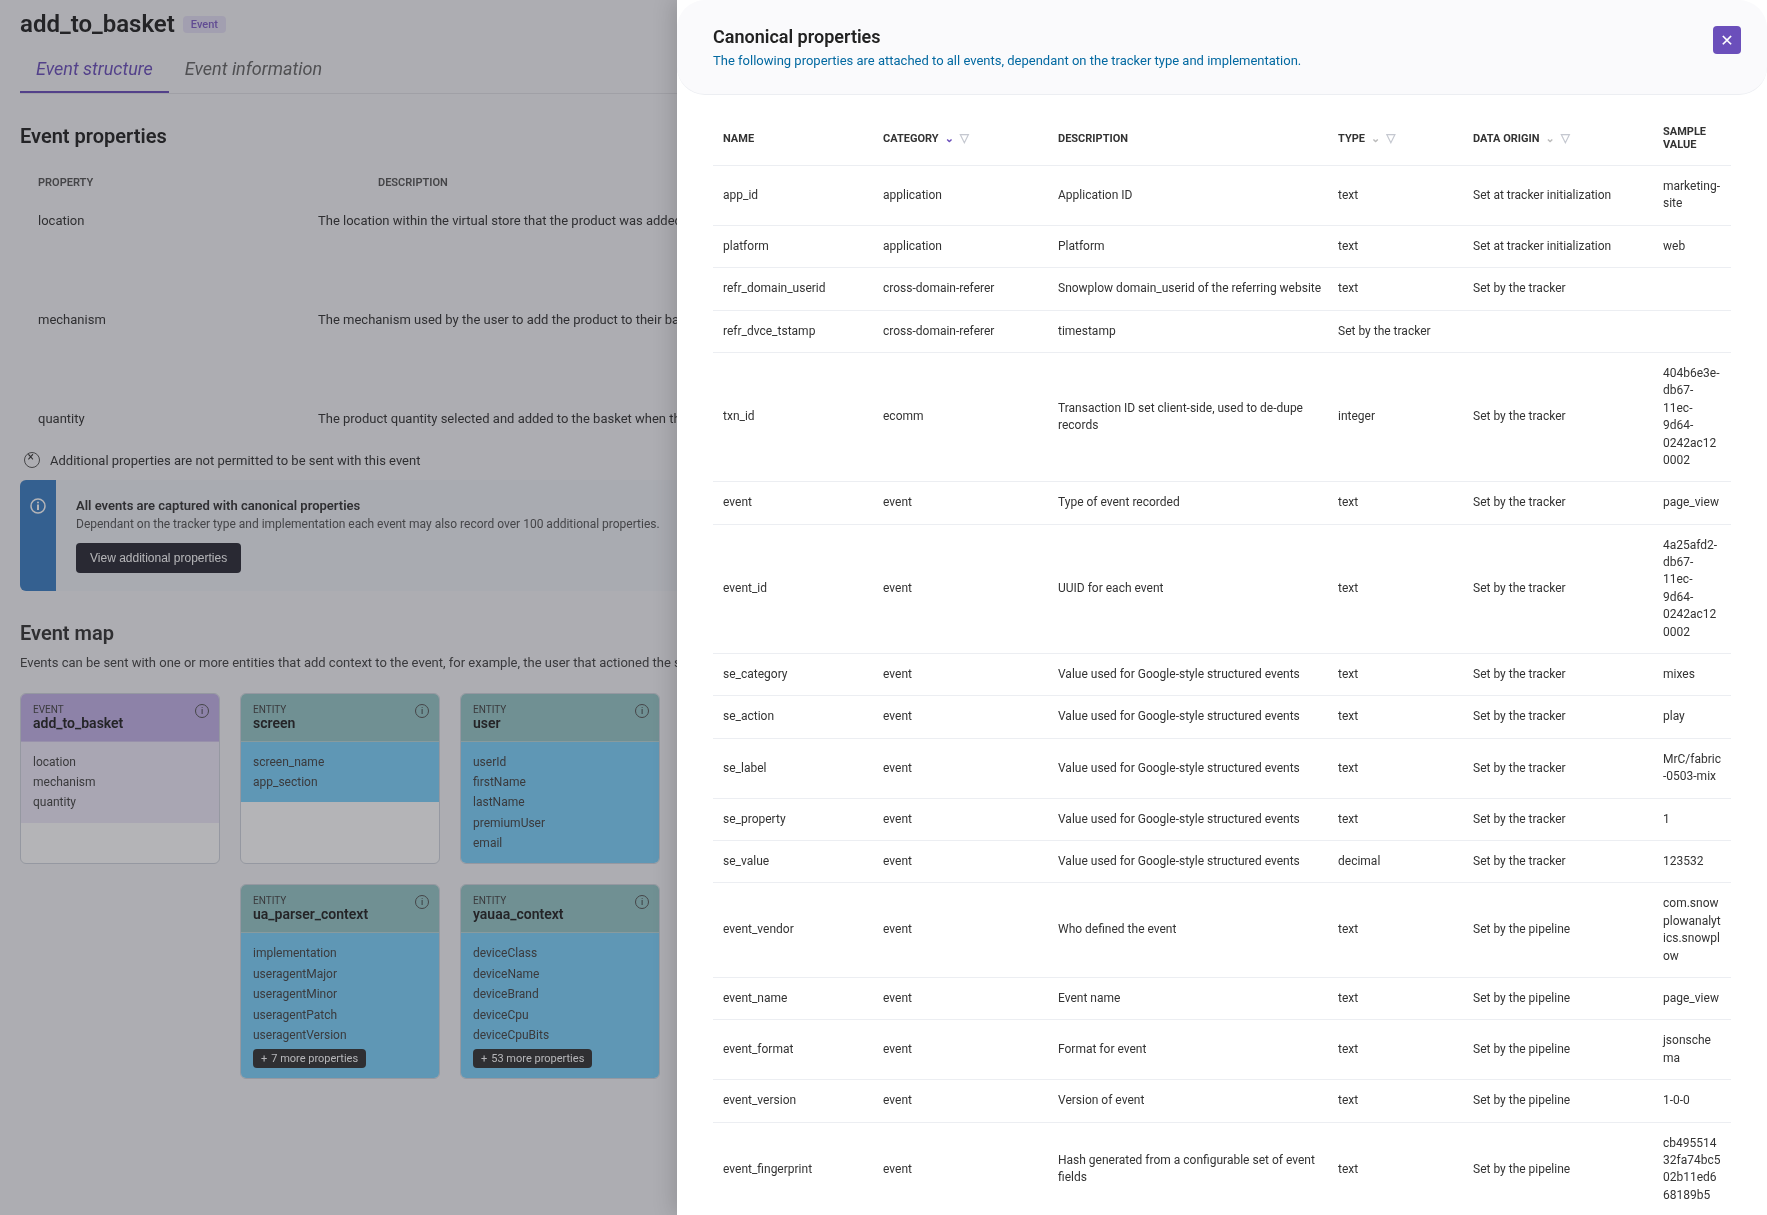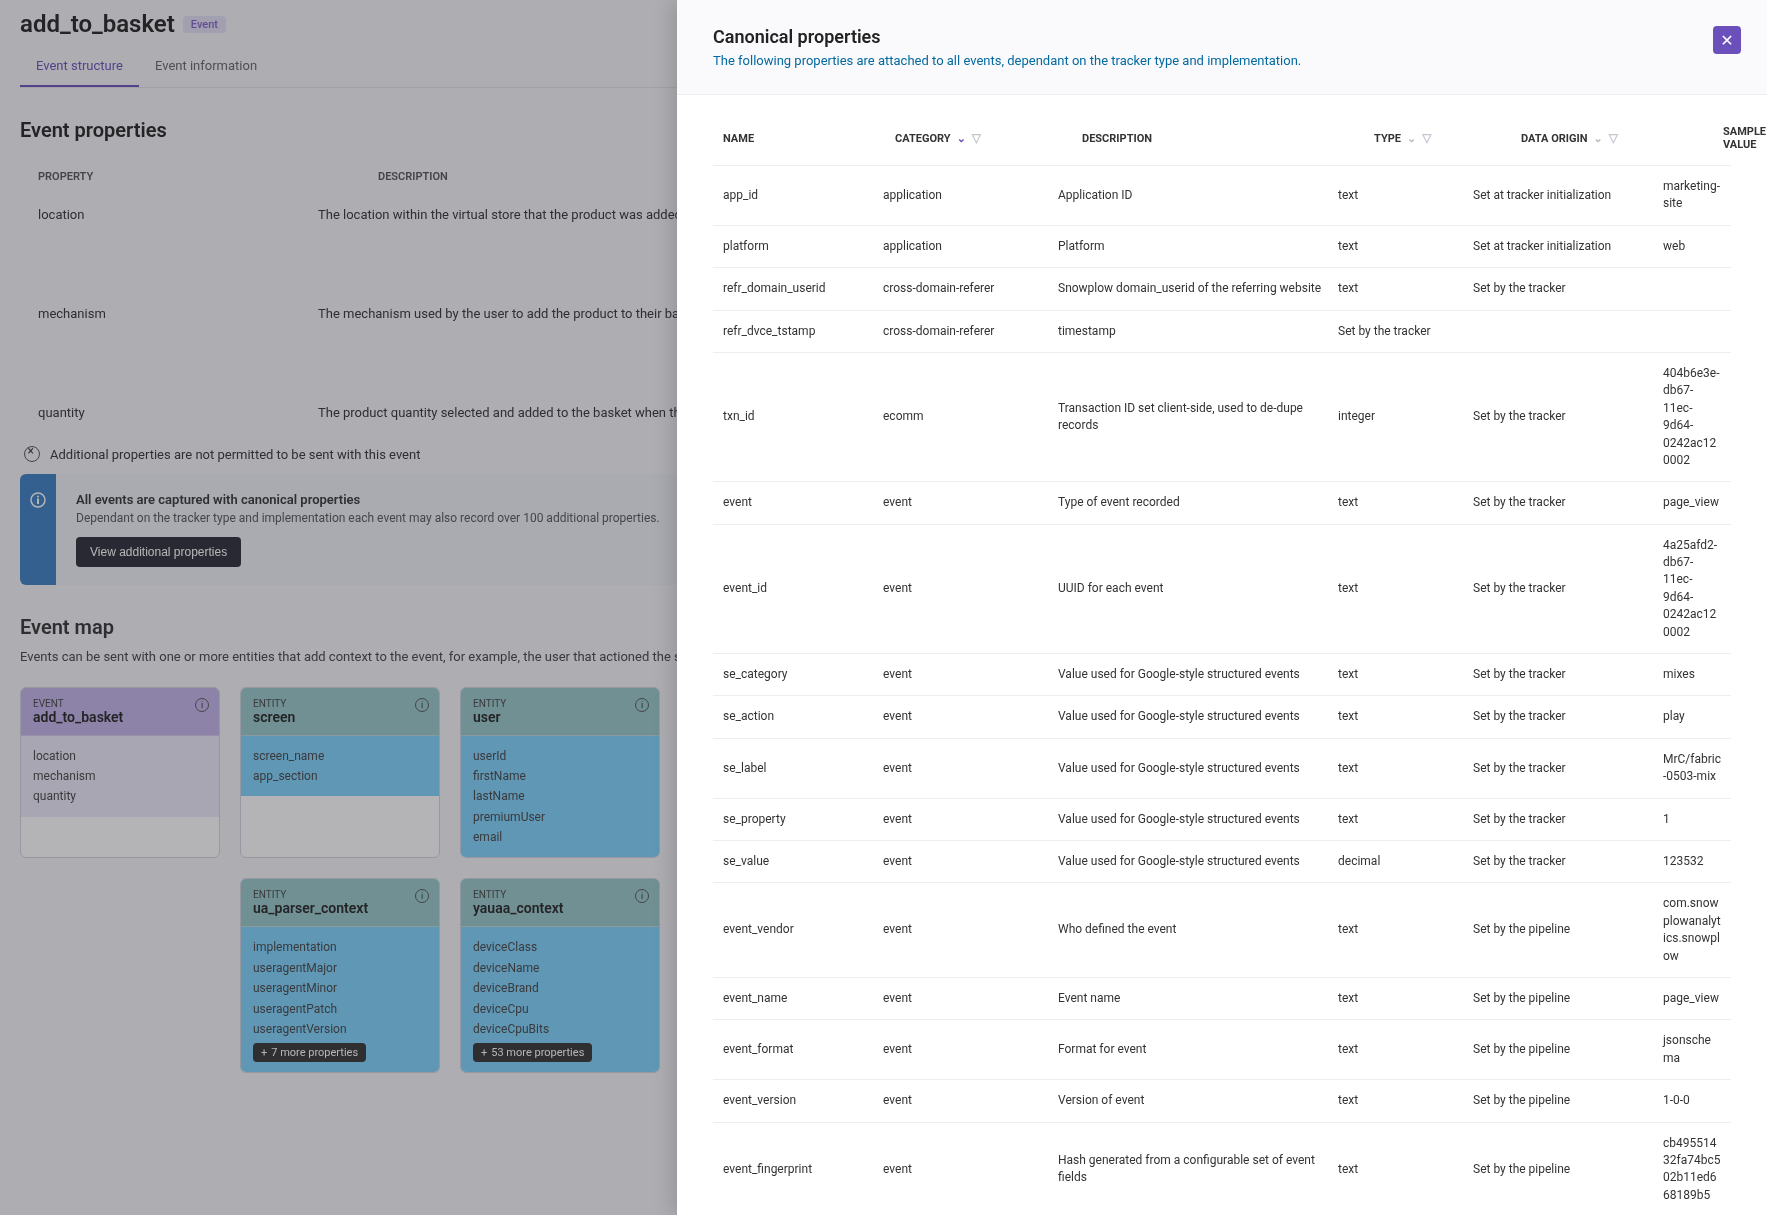--- a/index.html
+++ b/index.html
@@ -38,24 +38,25 @@
       font-weight: 500;
     }
     .tabs {
       display: flex;
       gap: 0;
       border-bottom: 1px solid #e0e0e5;
       margin-bottom: 30px;
     }
     .tab {
       padding: 12px 16px;
-      font-size: 13px;
+      font-size: 18px;
       color: #666;
       cursor: pointer;
       position: relative;
+      font-style: italic;
     }
     .tab.active {
       color: #6b4fbb;
       border-bottom: 2px solid #6b4fbb;
     }
     .section-title {
       font-size: 20px;
       font-weight: 600;
       margin-bottom: 18px;
       color: #222;
@@ -219,20 +220,21 @@
       background: #fff;
       display: flex;
       flex-direction: column;
       box-shadow: -4px 0 20px rgba(0,0,0,0.15);
     }
     .modal-header {
       padding: 26px 36px;
       background: #fafafc;
       border-bottom: 1px solid #eceef2;
       position: relative;
+      border-radius: 28px;
     }
     .modal-title {
       font-size: 18px;
       font-weight: 600;
       margin-bottom: 6px;
       color: #222;
     }
     .modal-subtitle {
       font-size: 13px;
       color: #0369a1;
@@ -257,21 +259,21 @@
       padding: 0 36px 30px;
     }
     .table-head {
       display: grid;
       grid-template-columns: 150px 165px 270px 125px 180px 1fr;
       padding: 30px 10px 14px 10px;
       font-size: 11px;
       font-weight: 700;
       color: #333;
       border-bottom: 1px solid #eceef2;
-      gap: 22px;
+      gap: 10px;
     }
     .th {
       display: flex;
       align-items: center;
       gap: 6px;
     }
     .sort-arrow {
       color: #6b4fbb;
       font-size: 11px;
     }

